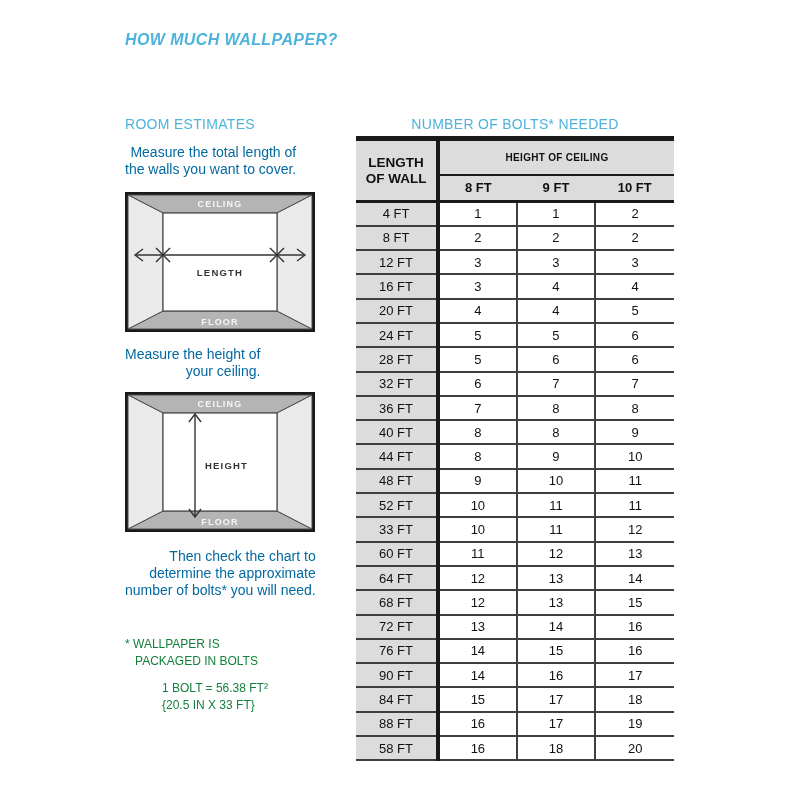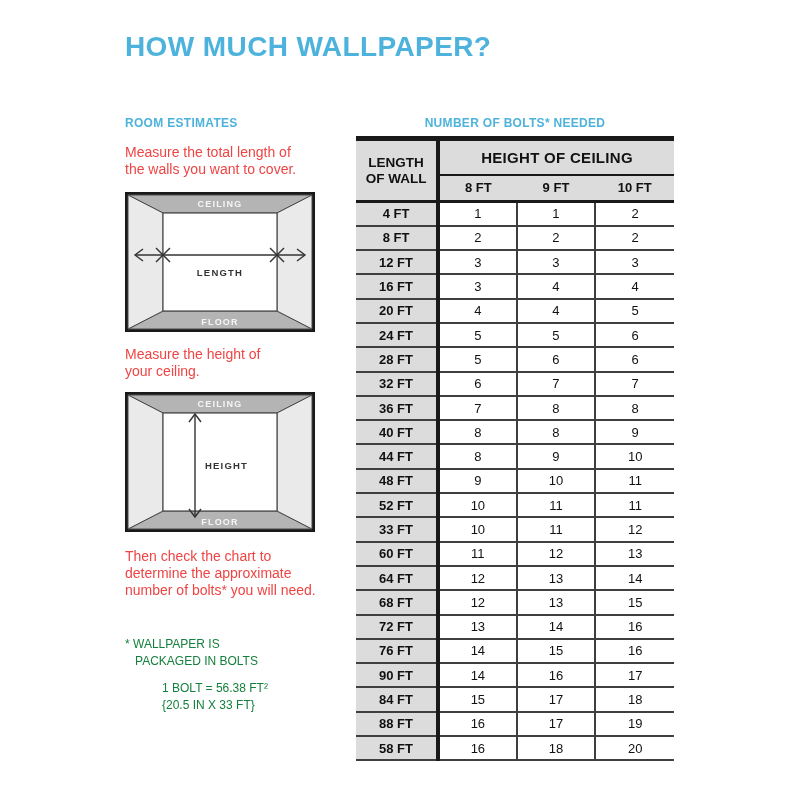--- a/index.html
+++ b/index.html
@@ -12,28 +12,28 @@
     --text:#1E1E1E;
   }
   *{margin:0;padding:0;box-sizing:border-box;}
   html,body{background:#fff;}
   .page{
     position:relative;width:800px;height:800px;background:#ffffff;
     font-family:"Liberation Sans", sans-serif;color:var(--text);overflow:hidden;
   }
   .page-title{
     position:absolute;left:125px;top:31px;
-    font-size:28px;font-weight:bold;color:var(--blue);letter-spacing:.4px;white-space:nowrap;
+    font-size:16px;font-weight:bold;color:var(--blue);letter-spacing:.4px;white-space:nowrap;font-style:italic;
   }
   .left-col{position:absolute;left:125px;top:0;width:210px;}
   .section-heading{
-    position:absolute;font-size:12px;font-weight:bold;color:var(--blue);letter-spacing:.3px;white-space:nowrap;
+    position:absolute;font-size:14px;font-weight:normal;color:var(--blue);letter-spacing:.3px;white-space:nowrap;
   }
   .left-col .section-heading{left:0;top:116px;}
-  .para{position:absolute;left:0;font-size:14px;line-height:17px;color:#ef4444;white-space:pre-line;}
+  .para{position:absolute;left:0;font-size:14px;line-height:17px;color:#0369a1;white-space:pre-line;text-align:right;}
   .para-length{top:144px;}
   .para-height{top:346px;}
   .para-chart{top:548px;}
   .note{position:absolute;left:0;font-size:12px;line-height:16.5px;font-weight:normal;color:#15803d;white-space:pre-wrap;}
   .note-bolts{top:636px;}
   .note-size{top:680px;white-space:pre-line;margin-left:37px;}
   .diagram{position:absolute;left:0;}
   .diagram-length{top:192px;}
   .diagram-height{top:392px;}
   .band-label{font-size:9px;font-weight:bold;fill:#F5F5F5;letter-spacing:1.2px;}
@@ -51,31 +51,31 @@
   .bolts-table th,.bolts-table td{
     text-align:center;vertical-align:middle;padding:0;color:#111;
   }
   th.len-hdr{
     background:var(--cell-gray);font-size:13.5px;font-weight:bold;line-height:16px;
     border-right:4px solid var(--line-dark);
     border-bottom:3px solid var(--line-dark);
     white-space:pre-line;
   }
   th.ceil-hdr{
-    background:var(--cell-gray);font-size:15px;font-weight:bold;letter-spacing:.3px;
+    background:var(--cell-gray);font-size:10px;font-weight:bold;letter-spacing:.3px;
     border-bottom:2.5px solid var(--line-dark);height:36px;
   }
   th.sub-hdr{
     background:var(--cell-gray);font-size:13px;font-weight:bold;
     border-bottom:3px solid var(--line-dark);height:27px;
   }
   tbody tr{height:24.3px;}
   tbody td{border-bottom:2px solid var(--line-mid);font-size:13px;}
   tbody td.len{
-    background:var(--cell-gray);font-weight:bold;
+    background:var(--cell-gray);font-weight:normal;
     border-right:4px solid var(--line-dark);
   }
   tbody td.val + td.val{border-left:2px solid var(--line-mid);}
 </style>
 </head>
 <body>
 
 <div class="page">
 
   <h1 class="page-title">HOW MUCH WALLPAPER?</h1>

